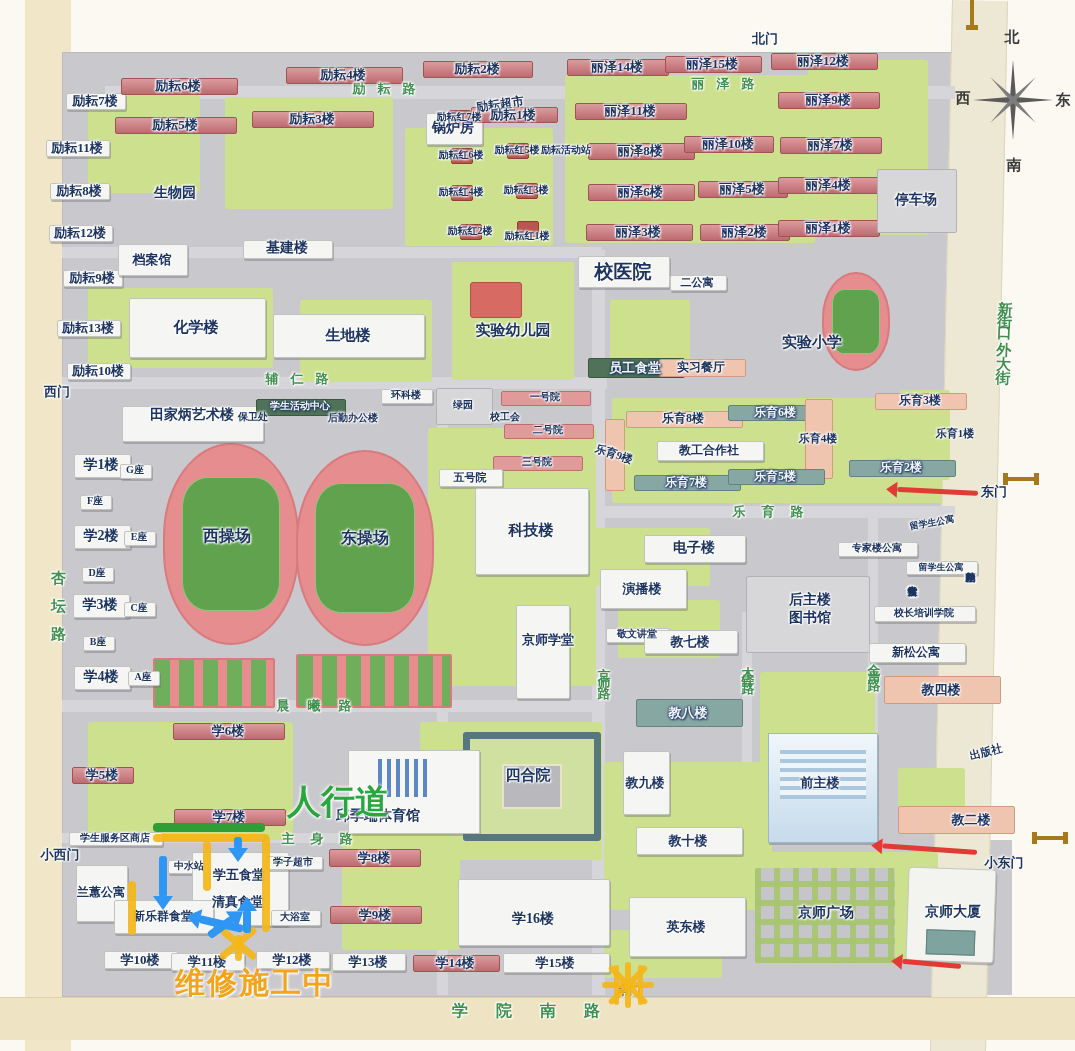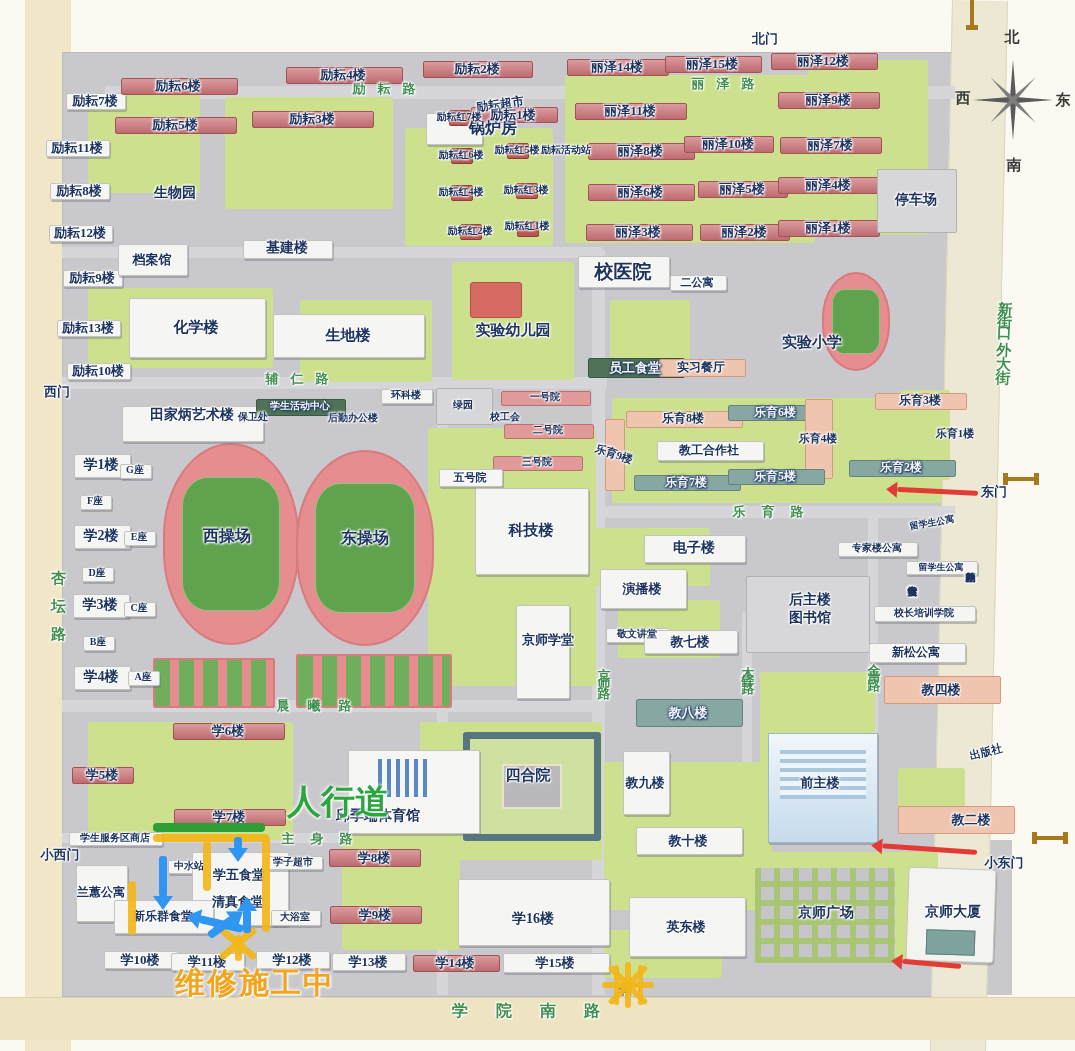--- a/index.html
+++ b/index.html
@@ -157,21 +157,21 @@
     <div class="lbl n" style="left: 178px; top: 85px; font-size: 13px; transform: translate(-50%, -50%) rotate(0deg);">励耘6楼</div>
     <div class="bld red" style="left: 285.5px; top: 66.5px; width: 115px; height: 15px;"></div>
     <div class="lbl n" style="left: 343px; top: 74px; font-size: 13px; transform: translate(-50%, -50%) rotate(0deg);">励耘4楼</div>
     <div class="bld red" style="left: 423px; top: 60.5px; width: 108px; height: 15px;"></div>
     <div class="lbl n" style="left: 477px; top: 68px; font-size: 13px; transform: translate(-50%, -50%) rotate(0deg);">励耘2楼</div>
     <div class="bld red" style="left: 115px; top: 116.5px; width: 120px; height: 15px;"></div>
     <div class="lbl n" style="left: 175px; top: 124px; font-size: 13px; transform: translate(-50%, -50%) rotate(0deg);">励耘5楼</div>
     <div class="bld red" style="left: 252px; top: 110.5px; width: 120px; height: 15px;"></div>
     <div class="lbl n" style="left: 312px; top: 118px; font-size: 13px; transform: translate(-50%, -50%) rotate(0deg);">励耘3楼</div>
     <div class="bld white" style="left: 425.5px; top: 113px; width: 55px; height: 30px;"></div>
-    <div class="lbl n" style="left: 453px; top: 128px; font-size: 16px; transform: translate(-50%, -50%) rotate(0deg); margin-left: 40px;">锅炉房</div>
+    <div class="lbl n" style="left: 453px; top: 128px; font-size: 14px; transform: translate(-50%, -50%) rotate(0deg);">锅炉房</div>
     <div class="lbl n" style="left: 500px; top: 104px; font-size: 12px; transform: translate(-50%, -50%) rotate(-8deg);">励耘超市</div>
     <div class="bld white" style="left: 46px; top: 139.5px; width: 62px; height: 15px;"></div>
     <div class="lbl n" style="left: 77px; top: 147px; font-size: 13px; transform: translate(-50%, -50%) rotate(0deg);">励耘11楼</div>
     <div class="bld white" style="left: 50px; top: 182.5px; width: 58px; height: 15px;"></div>
     <div class="lbl n" style="left: 79px; top: 190px; font-size: 13px; transform: translate(-50%, -50%) rotate(0deg);">励耘8楼</div>
     <div class="bld white" style="left: 49px; top: 224.5px; width: 62px; height: 15px;"></div>
     <div class="lbl n" style="left: 80px; top: 232px; font-size: 13px; transform: translate(-50%, -50%) rotate(0deg);">励耘12楼</div>
     <div class="bld white" style="left: 63px; top: 269.5px; width: 58px; height: 15px;"></div>
     <div class="lbl n" style="left: 92px; top: 277px; font-size: 13px; transform: translate(-50%, -50%) rotate(0deg);">励耘9楼</div>
     <div class="bld white" style="left: 57px; top: 319.5px; width: 62px; height: 15px;"></div>
@@ -192,21 +192,21 @@
     <div class="bld redsm" style="left: 507px; top: 143px; width: 20px; height: 14px;"></div>
     <div class="lbl n" style="left: 517px; top: 150px; font-size: 10px; transform: translate(-50%, -50%) rotate(0deg);">励耘红5楼</div>
     <div class="lbl n" style="left: 566px; top: 150px; font-size: 10px; transform: translate(-50%, -50%) rotate(0deg);">励耘活动站</div>
     <div class="bld redsm" style="left: 451px; top: 185px; width: 20px; height: 14px;"></div>
     <div class="lbl n" style="left: 461px; top: 192px; font-size: 10px; transform: translate(-50%, -50%) rotate(0deg);">励耘红4楼</div>
     <div class="bld redsm" style="left: 516px; top: 183px; width: 20px; height: 14px;"></div>
     <div class="lbl n" style="left: 526px; top: 190px; font-size: 10px; transform: translate(-50%, -50%) rotate(0deg);">励耘红3楼</div>
     <div class="bld redsm" style="left: 460px; top: 224px; width: 20px; height: 14px;"></div>
     <div class="lbl n" style="left: 470px; top: 231px; font-size: 10px; transform: translate(-50%, -50%) rotate(0deg);">励耘红2楼</div>
     <div class="bld redsm" style="left: 517px; top: 221px; width: 20px; height: 14px;"></div>
-    <div class="lbl n" style="left: 527px; top: 226px; font-size: 10px; transform: translate(-50%, -50%) rotate(0deg);">励耘红1楼</div>
+    <div class="lbl n" style="left: 527px; top: 236px; font-size: 10px; transform: translate(-50%, -50%) rotate(0deg);">励耘红1楼</div>
     <div class="bld red" style="left: 567px; top: 58.5px; width: 100px; height: 15px;"></div>
     <div class="lbl n" style="left: 617px; top: 66px; font-size: 13px; transform: translate(-50%, -50%) rotate(0deg);">丽泽14楼</div>
     <div class="bld red" style="left: 664.5px; top: 55.5px; width: 95px; height: 15px;"></div>
     <div class="lbl n" style="left: 712px; top: 63px; font-size: 13px; transform: translate(-50%, -50%) rotate(0deg);">丽泽15楼</div>
     <div class="bld red" style="left: 770.5px; top: 52.5px; width: 105px; height: 15px;"></div>
     <div class="lbl n" style="left: 823px; top: 60px; font-size: 13px; transform: translate(-50%, -50%) rotate(0deg);">丽泽12楼</div>
     <div class="bld red" style="left: 575px; top: 102.5px; width: 110px; height: 15px;"></div>
     <div class="lbl n" style="left: 630px; top: 110px; font-size: 13px; transform: translate(-50%, -50%) rotate(0deg);">丽泽11楼</div>
     <div class="bld red" style="left: 778px; top: 91.5px; width: 100px; height: 15px;"></div>
     <div class="lbl n" style="left: 828px; top: 99px; font-size: 13px; transform: translate(-50%, -50%) rotate(0deg);">丽泽9楼</div>

